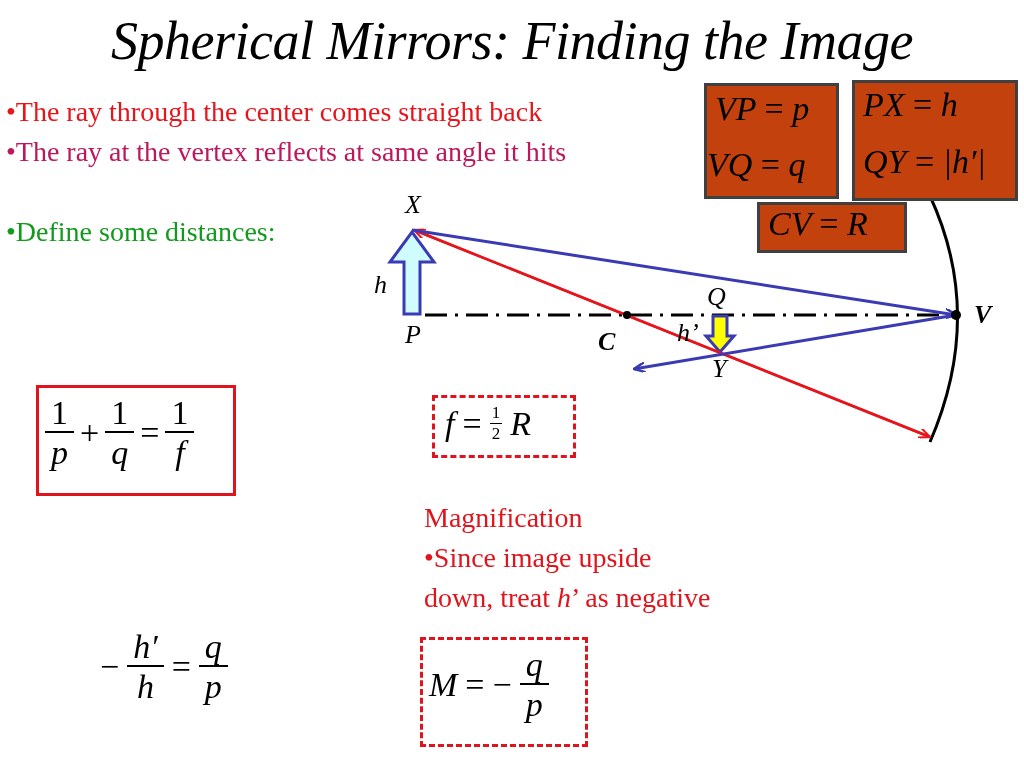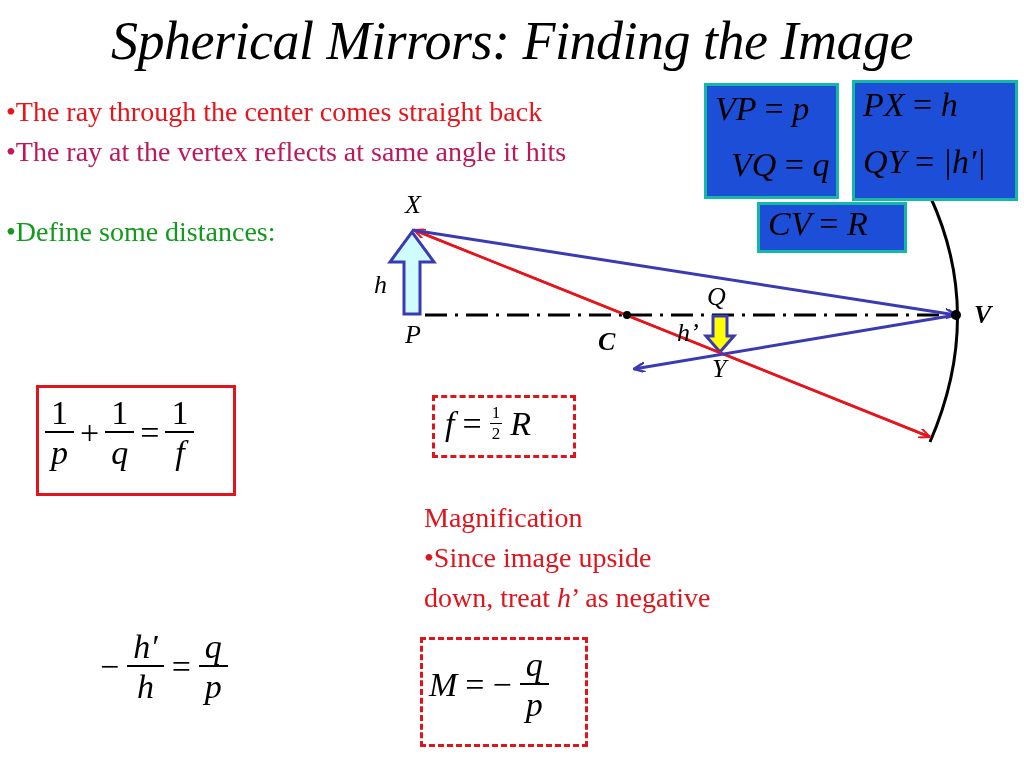--- a/index.html
+++ b/index.html
@@ -4,21 +4,21 @@
 <style>
   html, body { margin:0; padding:0; background:#ffffff; }
   body { width:1024px; height:768px; position:relative; overflow:hidden; font-family:"Liberation Serif", serif; }
   .abs { position:absolute; }
   .title { left:0; top:10px; width:1024px; text-align:center; font-size:54px; color:#000; white-space:nowrap; letter-spacing:-0.5px;font-style:italic; }
   .bullet { font-size:28px; white-space:nowrap; left:6px; }
   .b-red { color:#e8141c; top:96px; }
   .b-blue { color:#be185d; top:136px; }
   .b-green { color:#119a1c; top:176px;margin-top:40px; }
   .math { font-family:"Liberation Serif", serif; font-style:italic; color:#000; }
-  .gbox { border:3px solid #14b8a6; background:#1d4ed8; }
+  .gbox { border:3px solid #404040; background:#c2410c; }
   .rbox { border:3px solid #e0141c; }
   .rdash { border:3px dashed #e0141c; }
   .eqline { font-size:34px; white-space:nowrap; }
   .frac { display:inline-flex; flex-direction:column; align-items:center; vertical-align:middle; }
   .frac .num { border-bottom:2px solid #000; padding:0 6px; line-height:1.1; }
   .frac .den { line-height:1.15; padding:0 6px; }
   .upright { font-style:normal; }
   .lbl { font-family:"Liberation Serif", serif; font-style:italic; font-size:26px; color:#000; }
   .lbl-bold { font-weight:bold; }
   .mag { color:#e0141c; font-size:28px; line-height:40px; white-space:nowrap; }
@@ -69,21 +69,21 @@
 <div class="abs lbl" style="left:677px;top:318px;">h’</div>
 <div class="abs lbl" style="left:712px;top:354px;">Y</div>
 <div class="abs lbl lbl-bold" style="left:974px;top:300px;">V</div>
 
 <div class="abs gbox" style="left:704px;top:83px;width:129px;height:110px;">
   <div class="math eqline" style="position:absolute;left:8px;top:4px;">
     <span>VP</span>
     <span class="upright">=</span>
     <span>p</span>
   </div>
-  <div class="math eqline" style="position:absolute;left:24px;top:60px;text-align:center;">
+  <div class="math eqline" style="position:absolute;left:0;top:60px;text-align:center;">
     <span>VQ</span>
     <span class="upright">=</span>
     <span>q</span>
   </div>
 </div>
 
 <div class="abs gbox" style="left:852px;top:80px;width:160px;height:115px;">
   <div class="math eqline" style="position:absolute;left:8px;top:3px;">
     <span>PX</span>
     <span class="upright">=</span>

